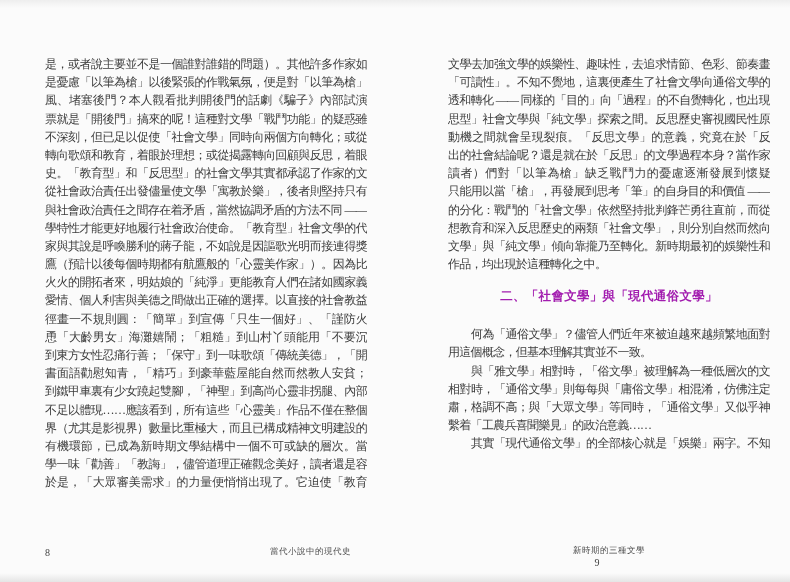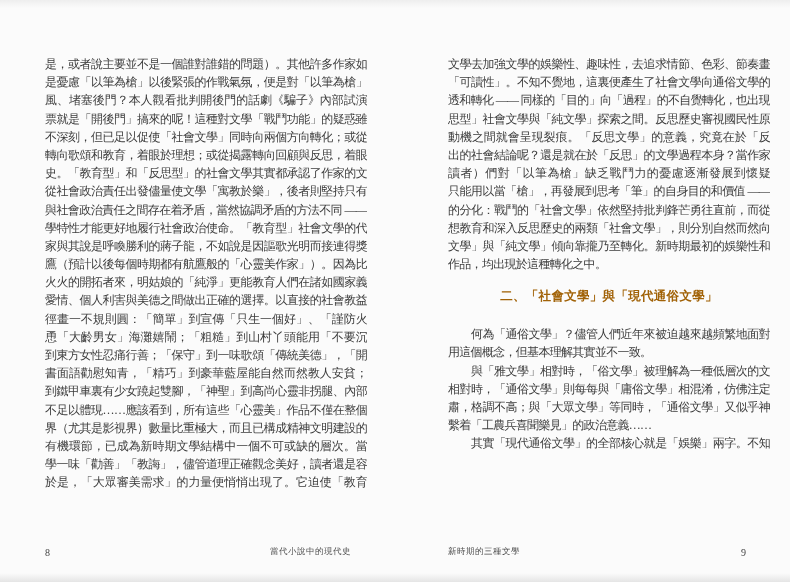--- a/index.html
+++ b/index.html
@@ -38,32 +38,32 @@
   .leftcol {
     position: absolute; left: 45px; top: 55px;
   }
   .rightcol {
     position: absolute; left: 448px; top: 55px; width: 322px;
   }
   .heading {
     margin: 15px 0 20px 0;
     font-size: 12.5px;
     font-weight: bold;
-    color: #a16207;
+    color: #a21caf;
     text-align: center;
     line-height: 17px;
     letter-spacing: 0.3px;
   }
   .footer {
     position: absolute; top: 545px; height: 14px;
     display: flex; justify-content: space-between; align-items: center;
     width: 322px;
   }
   .footer-left  { left: 45px; }
-  .footer-right { left: 448px; }
+  .footer-right { left: 448px; flex-direction: column; }
   .pagenum {
     font-size: 10px;
     color: #3e3e3e;
   }
   .running {
     font-size: 8.5px;
     color: #4d4d4d;
     letter-spacing: 0.5px;
   }
   .footer-left .running  { padding-right: 16px; }

